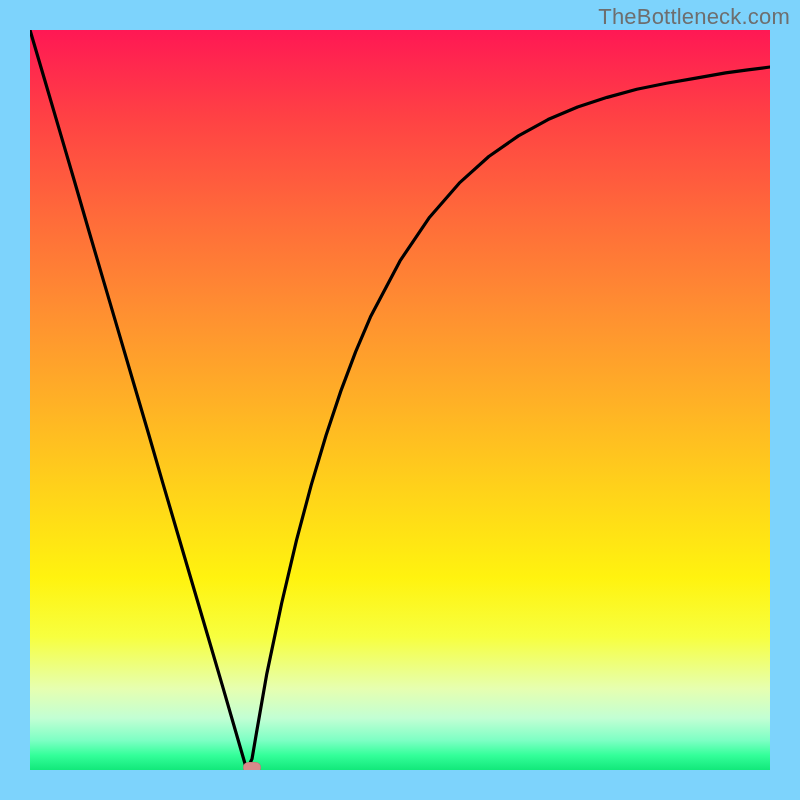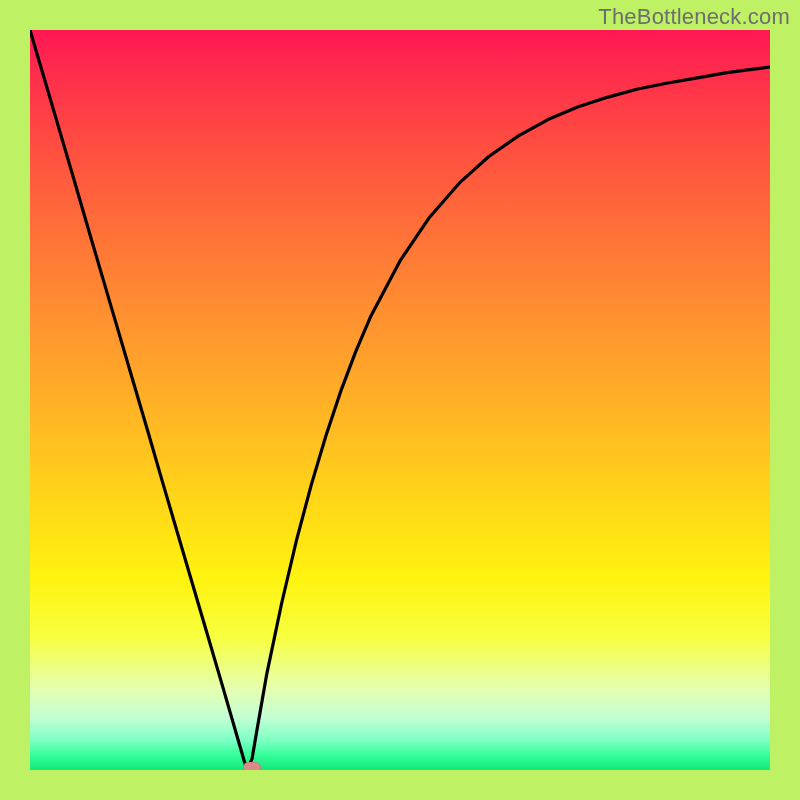--- a/index.html
+++ b/index.html
@@ -9,21 +9,21 @@
     height: 800px;
     background: #000;
     overflow: hidden;
   }
   .frame {
     position: absolute;
     top: 0;
     left: 0;
     width: 800px;
     height: 800px;
-    background: #bef264;
+    background: #7dd3fc;
   }
   .watermark {
     position: absolute;
     top: 4px;
     right: 10px;
     font-family: Arial, Helvetica, sans-serif;
     font-size: 22px;
     color: #6e6e6e;
     letter-spacing: 0.2px;
     font-weight: 500;

